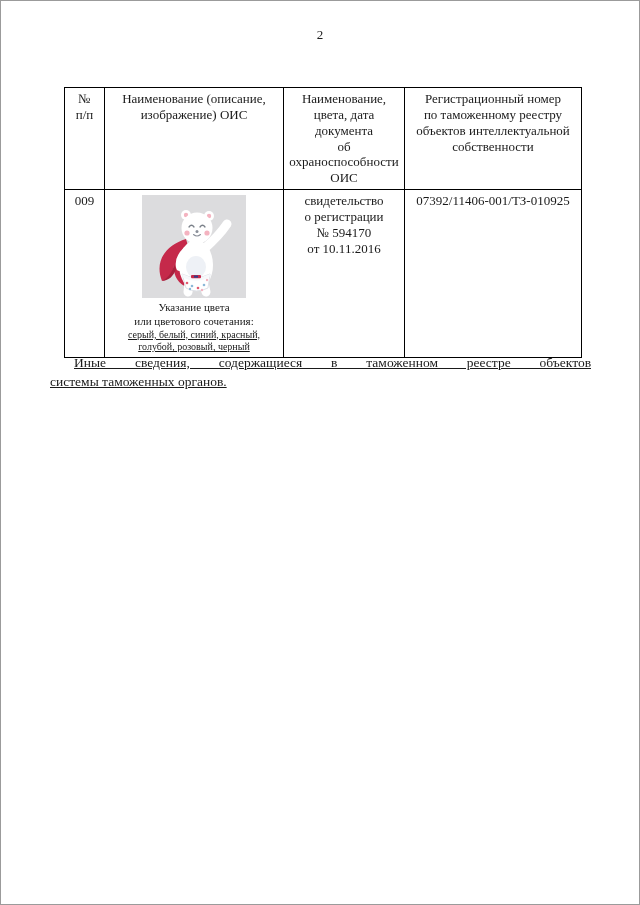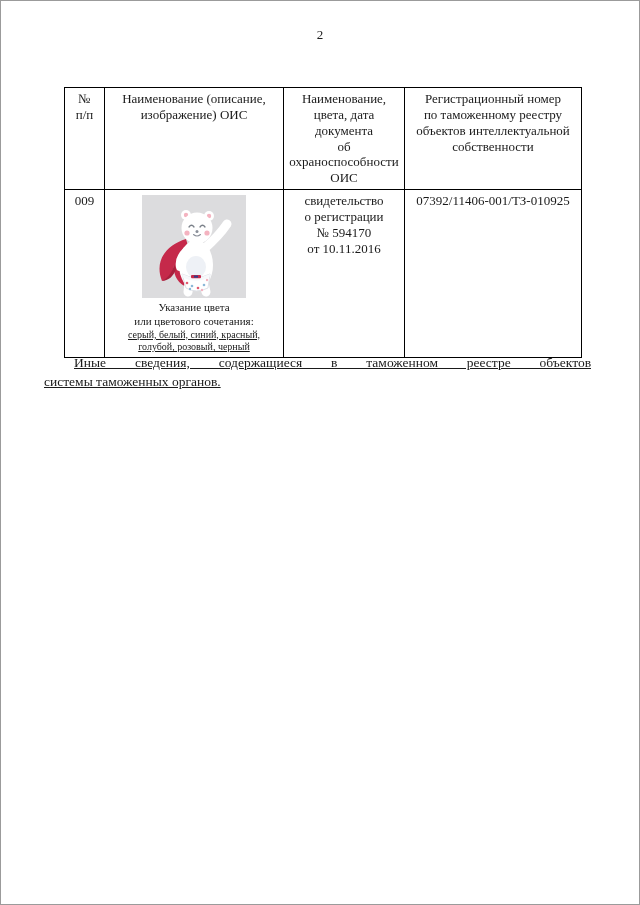--- a/index.html
+++ b/index.html
@@ -58,21 +58,21 @@
   .body-text {
     position: absolute;
     left: 43px; top: 352px;
     width: 547px;
     font-size: 13.5px;
     line-height: 19px;
   }
   .body-text .line { width: 100%; text-decoration: underline; }
   .body-text .just { text-align: justify; text-align-last: justify; }
   .body-text .first { text-indent: 30px; }
-  .body-text .last { text-align: left; }
+  .body-text .last { text-align: left; margin-left: 6px; }
 </style>
 </head>
 <body>
 
 <div class="page-number">2</div>
 
 <table class="registry">
   <colgroup>
     <col style="width:40px">
       <col style="width:179px">

